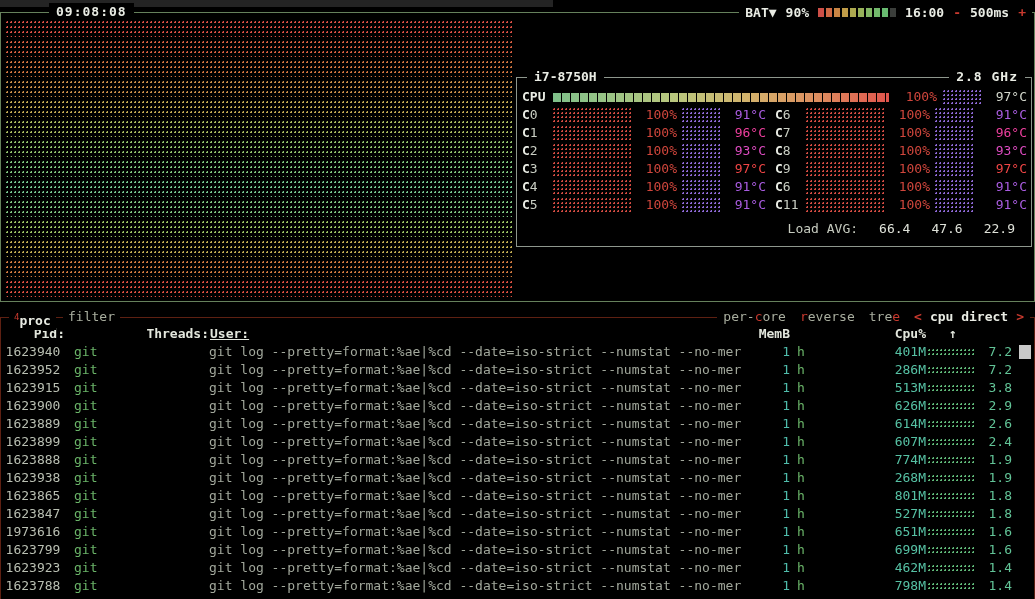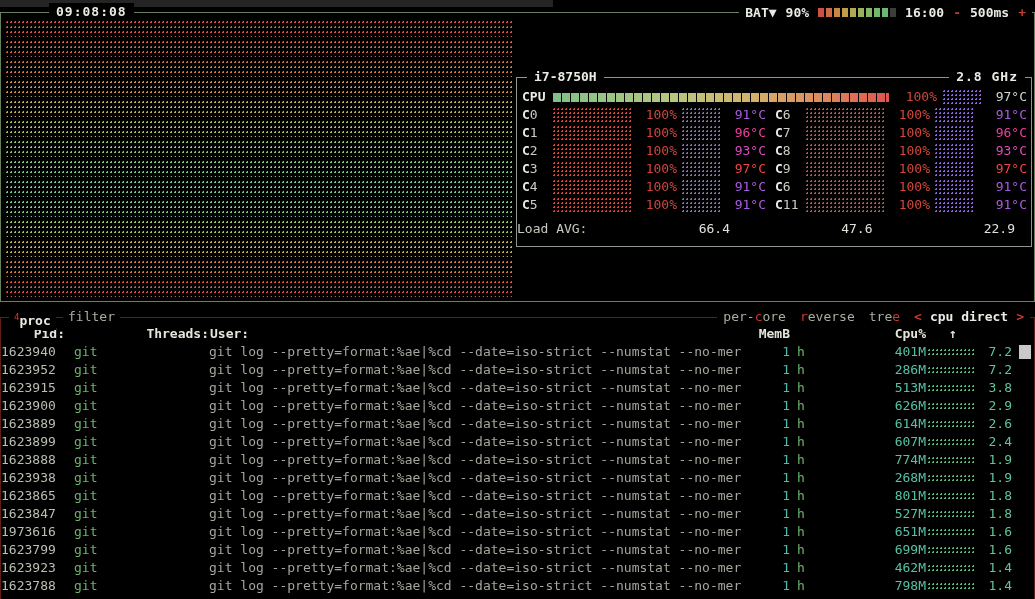--- a/index.html
+++ b/index.html
@@ -36,44 +36,44 @@
     background-image:repeating-linear-gradient(90deg,transparent 0 7.6px,#000 7.6px 9px),
       linear-gradient(90deg,#7fc08a 0%,#b7c77e 35%,#d3b36c 58%,#dd8a5e 80%,#e0544c 100%);}
   .pct{text-align:right;color:#d0463c;}
   .pgraph{width:40px;height:14px;--c:#8d68d4;background-size:4px 4px;justify-self:center;}
   .temp{text-align:right;padding-right:4px;color:#d3d7cc;}
   .cores-grid{display:grid;grid-template-columns:253px 1fr;}
   .core-row{display:grid;grid-template-columns:36px 78px 46px 50px 1fr;align-items:center;height:18px;}
   .core-row .clabel{font-weight:normal;color:#c9cec3;}
   .core-row .clabel b{color:#e9ece4;}
   .cmeter{width:78px;height:14px;--c:#d14b42;background-size:4px 4px;}
-  .load-row{display:flex;justify-content:space-between;gap:40px;margin-top:6px;padding-right:16px;color:#c6cbbf;}
+  .load-row{display:flex;justify-content:flex-end;gap:21px;margin-top:6px;padding-right:16px;color:#c6cbbf;}
   .load-val{color:#dfe2d9;}
 
   
   .proc-box{position:absolute;left:0;top:317px;width:1033px;height:283px;
             border:1px solid #5e2012;border-bottom:none;}
   .pchip{position:absolute;top:-10px;background:#000;padding:0 5px;line-height:18px;white-space:nowrap;}
   .proc-chip{left:8px;}
   .proc-chip sup{color:#c8392e;font-size:9px;}
   .proc-chip b{color:#e9ece4;}
   .filter-chip{left:62px;color:#a9ae9f;}
   .opts{position:absolute;top:-10px;right:4px;background:#000;display:flex;gap:14px;
         padding:0 6px;line-height:18px;white-space:nowrap;align-items:center;}
   .opt{color:#a9ae9f;}
   .opt .hot{color:#c8392e;}
   .sort-sel{display:flex;gap:8px;align-items:center;}
   .sort-lbl{color:#e9ece4;font-weight:bold;}
   .pgrid{display:grid;grid-template-columns:64px 144px 1fr 45px 90px 46px 54px 32px 22px;align-items:center;height:18px;}
   .proc-header{margin-top:7px;font-weight:bold;color:#e2e6dc;}
   .t-r{text-align:right;}
   .pl9{padding-left:9px;}
-  .pl7{padding-left:1px;}
+  .pl7{padding-left:1px;text-decoration:underline;}
   .arrow-up{text-align:center;color:#dfe3da;}
-  .prow .pid{text-align:left;color:#b9bfb2;}
+  .prow .pid{text-align:center;color:#b9bfb2;}
   .prow .prog{padding-left:9px;color:#6ab468;}
   .prow .cmd{color:#a2a89c;white-space:pre;overflow:hidden;}
   .prow .thr{text-align:right;color:#4fbcab;}
   .prow .usr{padding-left:7px;color:#6ab468;}
   .prow .mem{text-align:right;color:#56c1a4;}
   .prow .mini{justify-self:end;margin-right:6px;width:46px;height:7px;--c:#5fb878;background-size:4px 4px;}
   .prow .cpuv{text-align:right;color:#62c497;}
   .scroll-thumb{position:absolute;right:3px;top:27px;width:12px;height:14px;background:#c9c9c9;}
 </style>
 </head>

